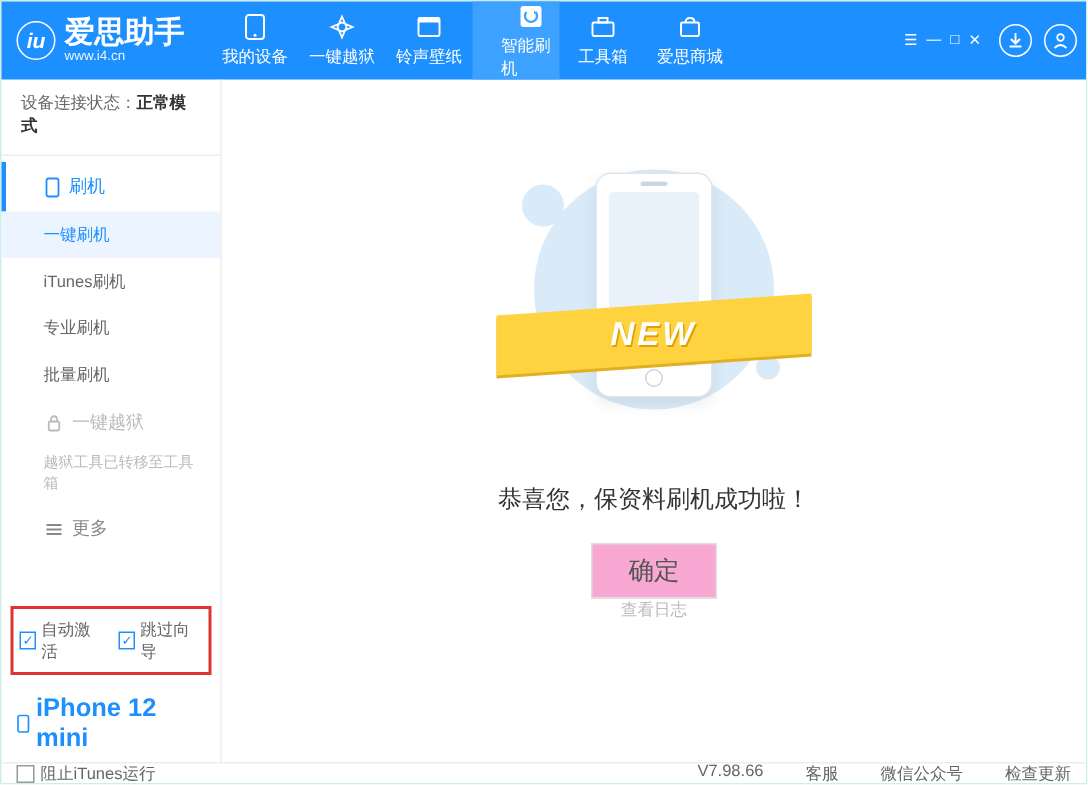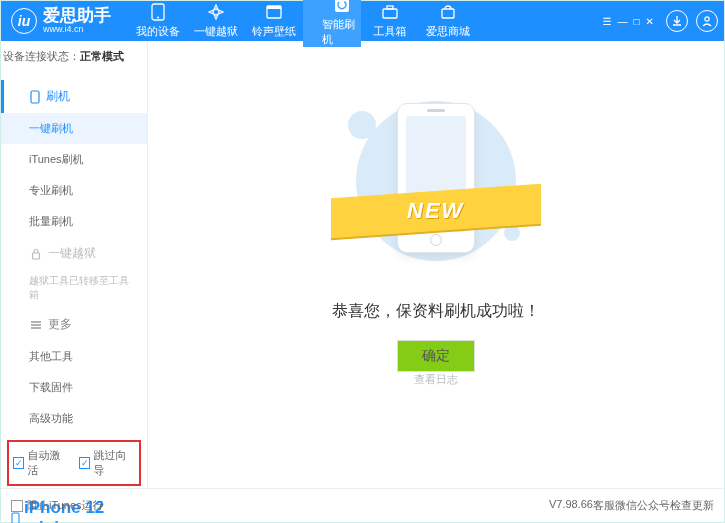--- a/index.html
+++ b/index.html
@@ -1,33 +1,33 @@
 <!DOCTYPE html>
 <html><head>
 <meta charset="utf-8">
 <style>
 * { margin: 0; padding: 0; box-sizing: border-box; }
 body { font-family: "Microsoft YaHei", sans-serif; font-size: 12px; color: #333; background: #fff; }
 .window { width: 725px; height: 523px; border: 1px solid #cfeee8; display: flex; flex-direction: column; }
-.titlebar { height: 40px; background: #1e8fff; display: flex; align-items: center; color: #fff; padding: 0 6px 0 10px; }
+.titlebar { height: 52px; background: #1e8fff; display: flex; align-items: center; color: #fff; padding: 0 6px 0 10px; }
 .brand { display: flex; align-items: center; }
 .brand-logo { width: 26px; height: 26px; border: 1.5px solid #fff; border-radius: 50%; display: flex; align-items: center; justify-content: center; font-weight: bold; font-size: 14px; font-style: italic; margin-right: 6px; }
 .brand-text { line-height: 1.1; }
-.brand-name { font-size: 17px; font-weight: bold; }
+.brand-name { font-size: 20px; font-weight: bold; }
 .brand-url { font-size: 9px; opacity: .9; }
 .navtabs { display: flex; margin-left: 18px; }
 .nav-item { width: 58px; height: 52px; display: flex; flex-direction: column; align-items: center; justify-content: center; font-size: 11px; cursor: pointer; }
 .nav-item.active { background: #3da1ff; padding-left: 19px; }
 .nav-icon { width: 18px; height: 18px; margin-bottom: 3px; display: flex; align-items: center; justify-content: center; }
 .title-right { margin-left: auto; display: flex; align-items: center; gap: 8px; }
 .title-right .ctl { display: flex; gap: 6px; font-size: 10px; margin-right: 4px; }
 .circle-btn { width: 22px; height: 22px; border: 1.2px solid #fff; border-radius: 50%; display: flex; align-items: center; justify-content: center; }
 .body { flex: 1; display: flex; min-height: 0; }
 .sidebar { width: 147px; border-right: 1px solid #eee; display: flex; flex-direction: column; }
-.conn-status { padding: 8px 2px; font-size: 11px; color: #666; }
+.conn-status { padding: 8px 13px; font-size: 11px; color: #666; }
 .conn-status b { color: #333; font-weight: bold; }
 .section-hdr { display: flex; align-items: center; padding: 8px 26px; color: #1e8fff; border-left: 3px solid #1e8fff; font-size: 12px; gap: 6px; }
 .section-hdr.gray { color: #bbb; border-left-color: transparent; }
 .section-hdr.more { color: #888; border-left-color: transparent; }
 .sub-list { }
 .sub-item { padding: 8px 12px 8px 28px; font-size: 11px; color: #666; cursor: pointer; }
 .sub-item.active { background: #ecf5ff; color: #1e8fff; }
 .sub-note { margin: 4px 10px 6px 28px; font-size: 10px; color: #bbb; line-height: 1.4; }
 .hr { height: 1px; background: #eee; margin: 4px 0; }
 .checkbox-row { border: 2px solid #d33; margin: 6px 6px; padding: 6px 4px; display: flex; gap: 10px; align-items: center; font-size: 11px; color: #666; }
@@ -41,25 +41,25 @@
 .blob:before, .blob:after { content: ''; position: absolute; background: #d9ebf9; border-radius: 50%; }
 .blob:before { width: 28px; height: 28px; left: -8px; top: 10px; }
 .blob:after { width: 16px; height: 16px; right: -4px; bottom: 20px; }
 .phone { position: absolute; width: 78px; height: 150px; background: #fff; border-radius: 10px; border: 1px solid #e0e6ec; left: 41px; top: 22px; box-shadow: 0 4px 10px rgba(0,0,0,.08); }
 .phone:before { content: ''; position: absolute; top: 12px; left: 8px; right: 8px; bottom: 20px; background: #e9f2fa; border-radius: 3px; }
 .phone:after { content: ''; position: absolute; bottom: 6px; left: 50%; width: 10px; height: 10px; border: 1px solid #ccd6e0; border-radius: 50%; transform: translateX(-50%); }
 .phone .speaker { position: absolute; top: 5px; left: 50%; transform: translateX(-50%); width: 18px; height: 3px; background: #ccd6e0; border-radius: 2px; }
 .ribbon { position: absolute; left: -25px; right: -25px; top: 110px; height: 40px; background: #ffd23f; transform: skewY(-4deg); display: flex; align-items: center; justify-content: center; box-shadow: 0 2px 0 #e0b020; }
 .ribbon:before, .ribbon:after { content: ''; position: absolute; width: 0; height: 0; top: 0; }
 .ribbon .txt { color: #fff; font-weight: 900; font-size: 22px; letter-spacing: 2px; font-style: italic; transform: skewY(4deg); text-shadow: 1px 1px 0 #e0a000; }
-.success-text { margin-top: 30px; font-size: 16px; color: #333; }
-.confirm-btn { margin-top: 18px; border: 1px solid #ddd; padding: 6px 24px; font-size: 14px; color: #555; cursor: pointer; background: #84cc16; }
+.success-text { margin-top: 40px; font-size: 16px; color: #333; }
+.confirm-btn { margin-top: 18px; border: 1px solid #ddd; padding: 6px 24px; font-size: 17px; color: #555; cursor: pointer; background: #f9a8d4; }
 .view-log { font-size: 11px; color: #bbb; cursor: pointer; }
-.statusbar { height: 34px; border-top: 1px solid #eee; display: flex; align-items: center; padding: 0 10px; font-size: 11px; color: #666; gap: 16px; }
-.statusbar .right { margin-left: auto; display: flex; gap: 0; text-align: right; }
+.statusbar { height: 14px; border-top: 1px solid #eee; display: flex; align-items: center; padding: 0 10px; font-size: 11px; color: #666; gap: 16px; }
+.statusbar .right { margin-left: auto; display: flex; gap: 28px; text-align: right; }
 .chk-empty { width: 12px; height: 12px; border: 1px solid #999; display: inline-flex; align-items: center; justify-content: center; }
 svg { display: block; }
 </style>
 </head>
 <body>
 
 <div class="window">
 
   <div class="titlebar">
     <div class="brand">
@@ -183,25 +183,20 @@
       <div class="section-hdr more">
         <span>
             <svg width="12" height="10" viewBox="0 0 12 10">
               <line x1="1" y1="2" x2="11" y2="2" stroke="#888" stroke-width="1.3"></line>
               <line x1="1" y1="5" x2="11" y2="5" stroke="#888" stroke-width="1.3"></line>
               <line x1="1" y1="8" x2="11" y2="8" stroke="#888" stroke-width="1.3"></line>
             </svg>
           </span>
         <span>更多</span>
       </div>
-      <div class="sub-list">
-        <div class="sub-item">其他工具</div>
-        <div class="sub-item">下载固件</div>
-        <div class="sub-item">高级功能</div>
-      </div>
 
       <div style="flex:1"></div>
 
       <div class="checkbox-row">
         <label class="chk">
           <span class="chk-box">✓</span>
           <span>自动激活</span>
         </label>
         <label class="chk">
           <span class="chk-box">✓</span>

